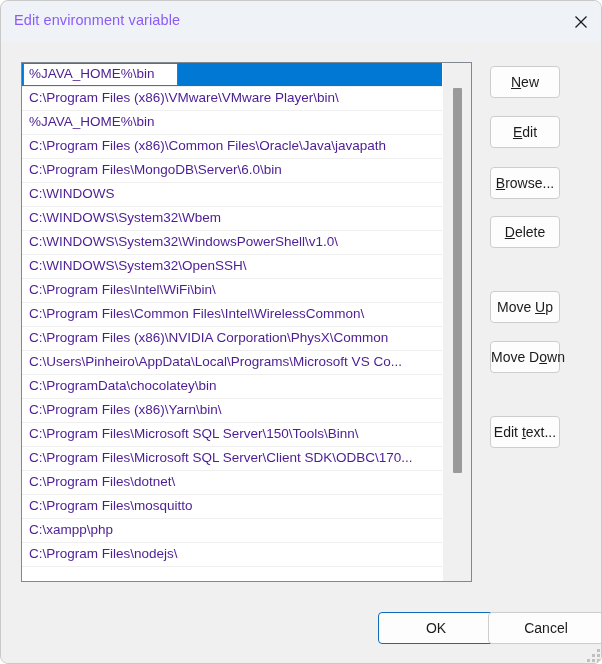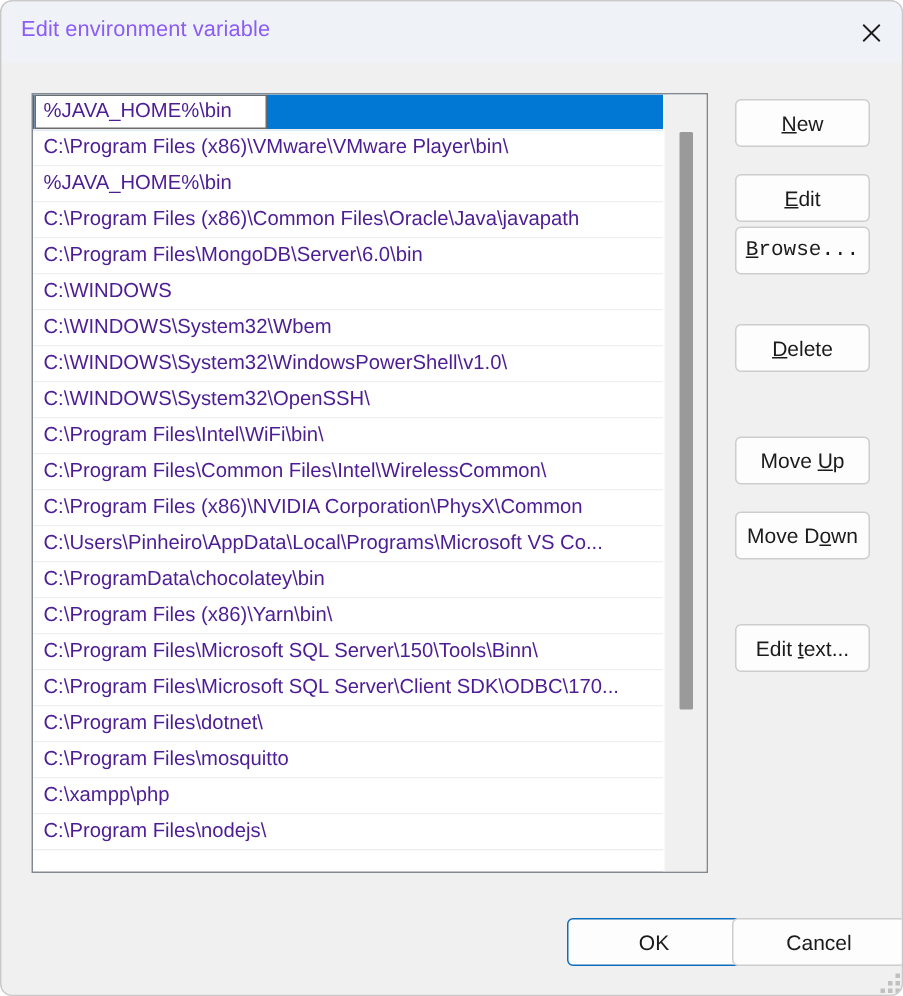--- a/index.html
+++ b/index.html
@@ -159,30 +159,30 @@
     font-family: "Liberation Sans", sans-serif;
     font-size: 14px;
     color: #1b1b1b;
     text-align: center;
     line-height: 30px;
     padding: 0;
     white-space: nowrap;
   }
   .side-btn {
     left: 489px;
-    width: 90px;
+    width: 70px;
     height: 32px;
   }
   .btn u {
     text-decoration: underline;
   }
 
   .b-new       { top: 24px;  }
   .b-edit      { top: 74px;  }
-  .b-browse    { top: 109px; font-family: Liberation Mono, monospace; }
+  .b-browse    { top: 125px; }
   .b-delete    { top: 174px; }
   .b-moveup    { top: 249px; }
   .b-movedown  { top: 299px; }
   .b-edittext  { top: 374px; }
 
   
   .bottom-btn {
     top: 570px;
     width: 116px;
     height: 32px;

